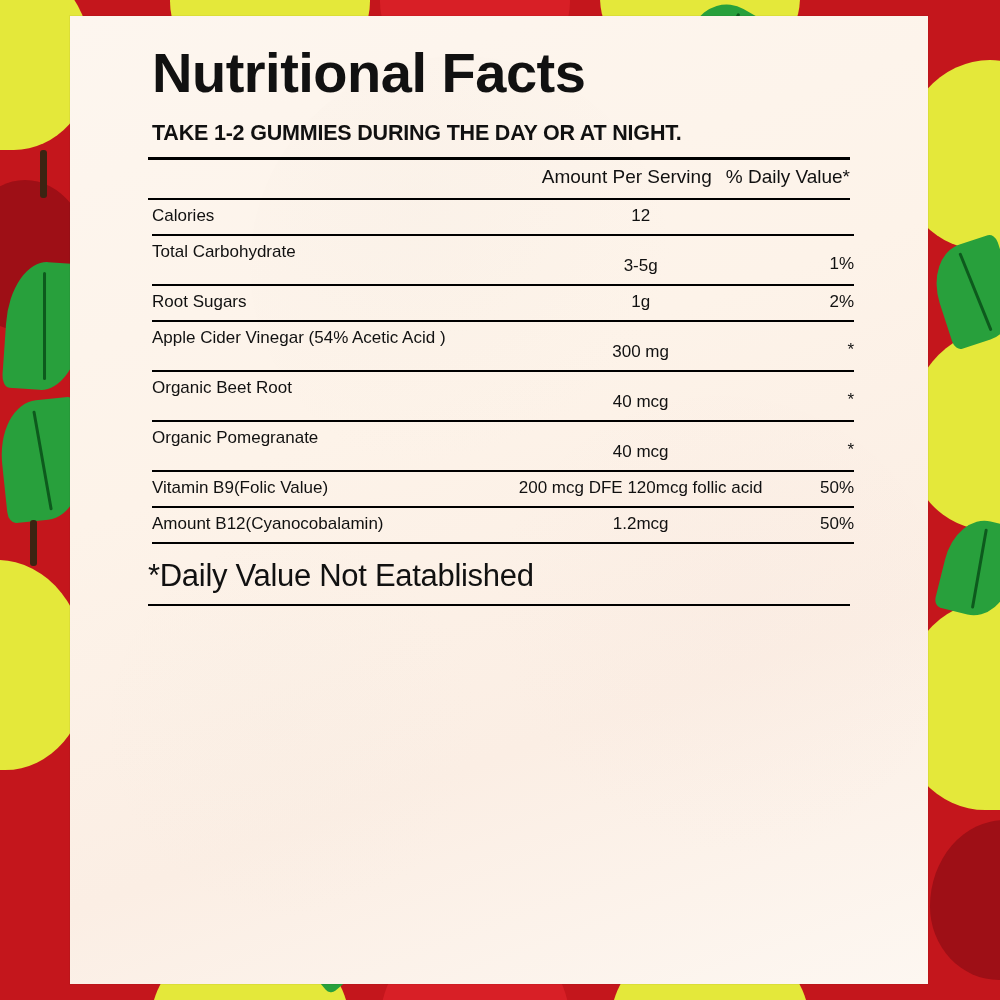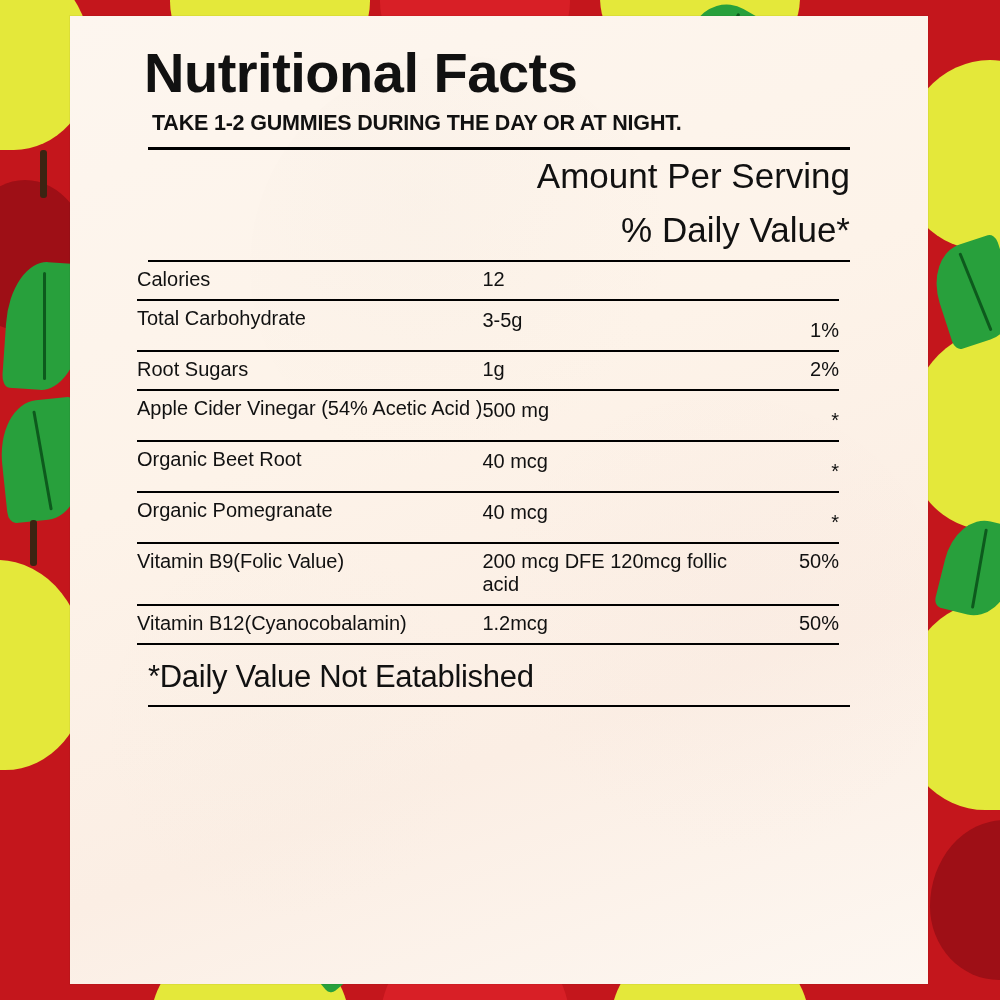--- a/index.html
+++ b/index.html
@@ -84,68 +84,67 @@
     height: 968px;
     padding: 0 62px;
     box-sizing: border-box;
     color: #111;
   }
 
   .title {
     font-size: 56px;
     font-weight: bold;
     letter-spacing: -0.5px;
-    margin: 28px 0 4px 12px;
+    margin: 28px 0 4px 20px;
     line-height: 1.05;
   }
   .directions {
-    margin: 6px 0 0 20px;
+    margin: 16px 0 0 20px;
     font-size: 21.5px;
     font-weight: bold;
     line-height: 1.33;
     letter-spacing: -0.2px;
   }
 
   .rule {
     border: none;
     border-top: 3px solid #000;
     margin: 10px 16px 0 16px;
   }
   .rule.thin { border-top-width: 2px; }
   .rule.hair { border-top-width: 2px; }
 
   .head-row {
     display: flex;
     justify-content: flex-end;
-    align-items: flex-end;
-    font-size: 35px;
+    align-items: center;
+    font-size: 19px;
     margin: 6px 16px 0 16px;
     gap: 14px;
-    flex-direction: column;
   }
   .head-row .amount { }
   .head-row .dv { }
 
   table.facts {
     width: calc(100% - 32px);
-    margin: 0 5px;
+    margin: 0 20px;
     border-collapse: collapse;
-    font-size: 20px;
+    font-size: 17px;
   }
   table.facts td {
     padding: 6px 0 8px 0;
     border-bottom: 2px solid #000;
     vertical-align: top;
   }
   table.facts tr:last-child td { }
   td.name  { white-space: nowrap; }
-  td.amt   { text-align: left; padding-left: 6px; vertical-align: bottom; }
+  td.amt   { text-align: center; padding-left: 6px; vertical-align: bottom; }
   td.dv    { text-align: right; width: 70px; vertical-align: bottom; }
 
-  .r-offset td.amt { padding-top: 8px; }
+  .r-offset td.amt { padding-top: 20px; }
   .r-offset td.dv  { padding-top: 18px; }
 
   .footnote {
     font-size: 31px;
     margin: 14px 16px 0 16px;
     letter-spacing: -0.3px;
   }
   .other {
     font-size: 22.5px;
     font-weight: bold;
@@ -233,40 +232,40 @@
             <td class="amt">3-5g</td>
             <td class="dv">1%</td>
           </tr>
           <tr>
             <td class="name">Root Sugars</td>
             <td class="amt">1g</td>
             <td class="dv">2%</td>
           </tr>
           <tr class="r-offset">
             <td class="name">Apple Cider Vinegar (54% Acetic Acid )</td>
-            <td class="amt">500 mg</td>
+            <td class="amt">300 mg</td>
             <td class="dv">*</td>
           </tr>
           <tr class="r-offset">
             <td class="name">Organic Beet Root</td>
             <td class="amt">40 mcg</td>
             <td class="dv">*</td>
           </tr>
           <tr class="r-offset">
             <td class="name">Organic Pomegranate</td>
             <td class="amt">40 mcg</td>
             <td class="dv">*</td>
           </tr>
           <tr>
             <td class="name">Vitamin B9(Folic Value)</td>
             <td class="amt">200 mcg DFE 120mcg follic acid</td>
             <td class="dv">50%</td>
           </tr>
           <tr>
-            <td class="name">Vitamin B12(Cyanocobalamin)</td>
+            <td class="name">Amount B12(Cyanocobalamin)</td>
             <td class="amt">1.2mcg</td>
             <td class="dv">50%</td>
           </tr>
         </tbody>
       </table>
 
       <div class="footnote">*Daily Value Not Eatablished</div>
 
       <hr class="rule hair">
 

